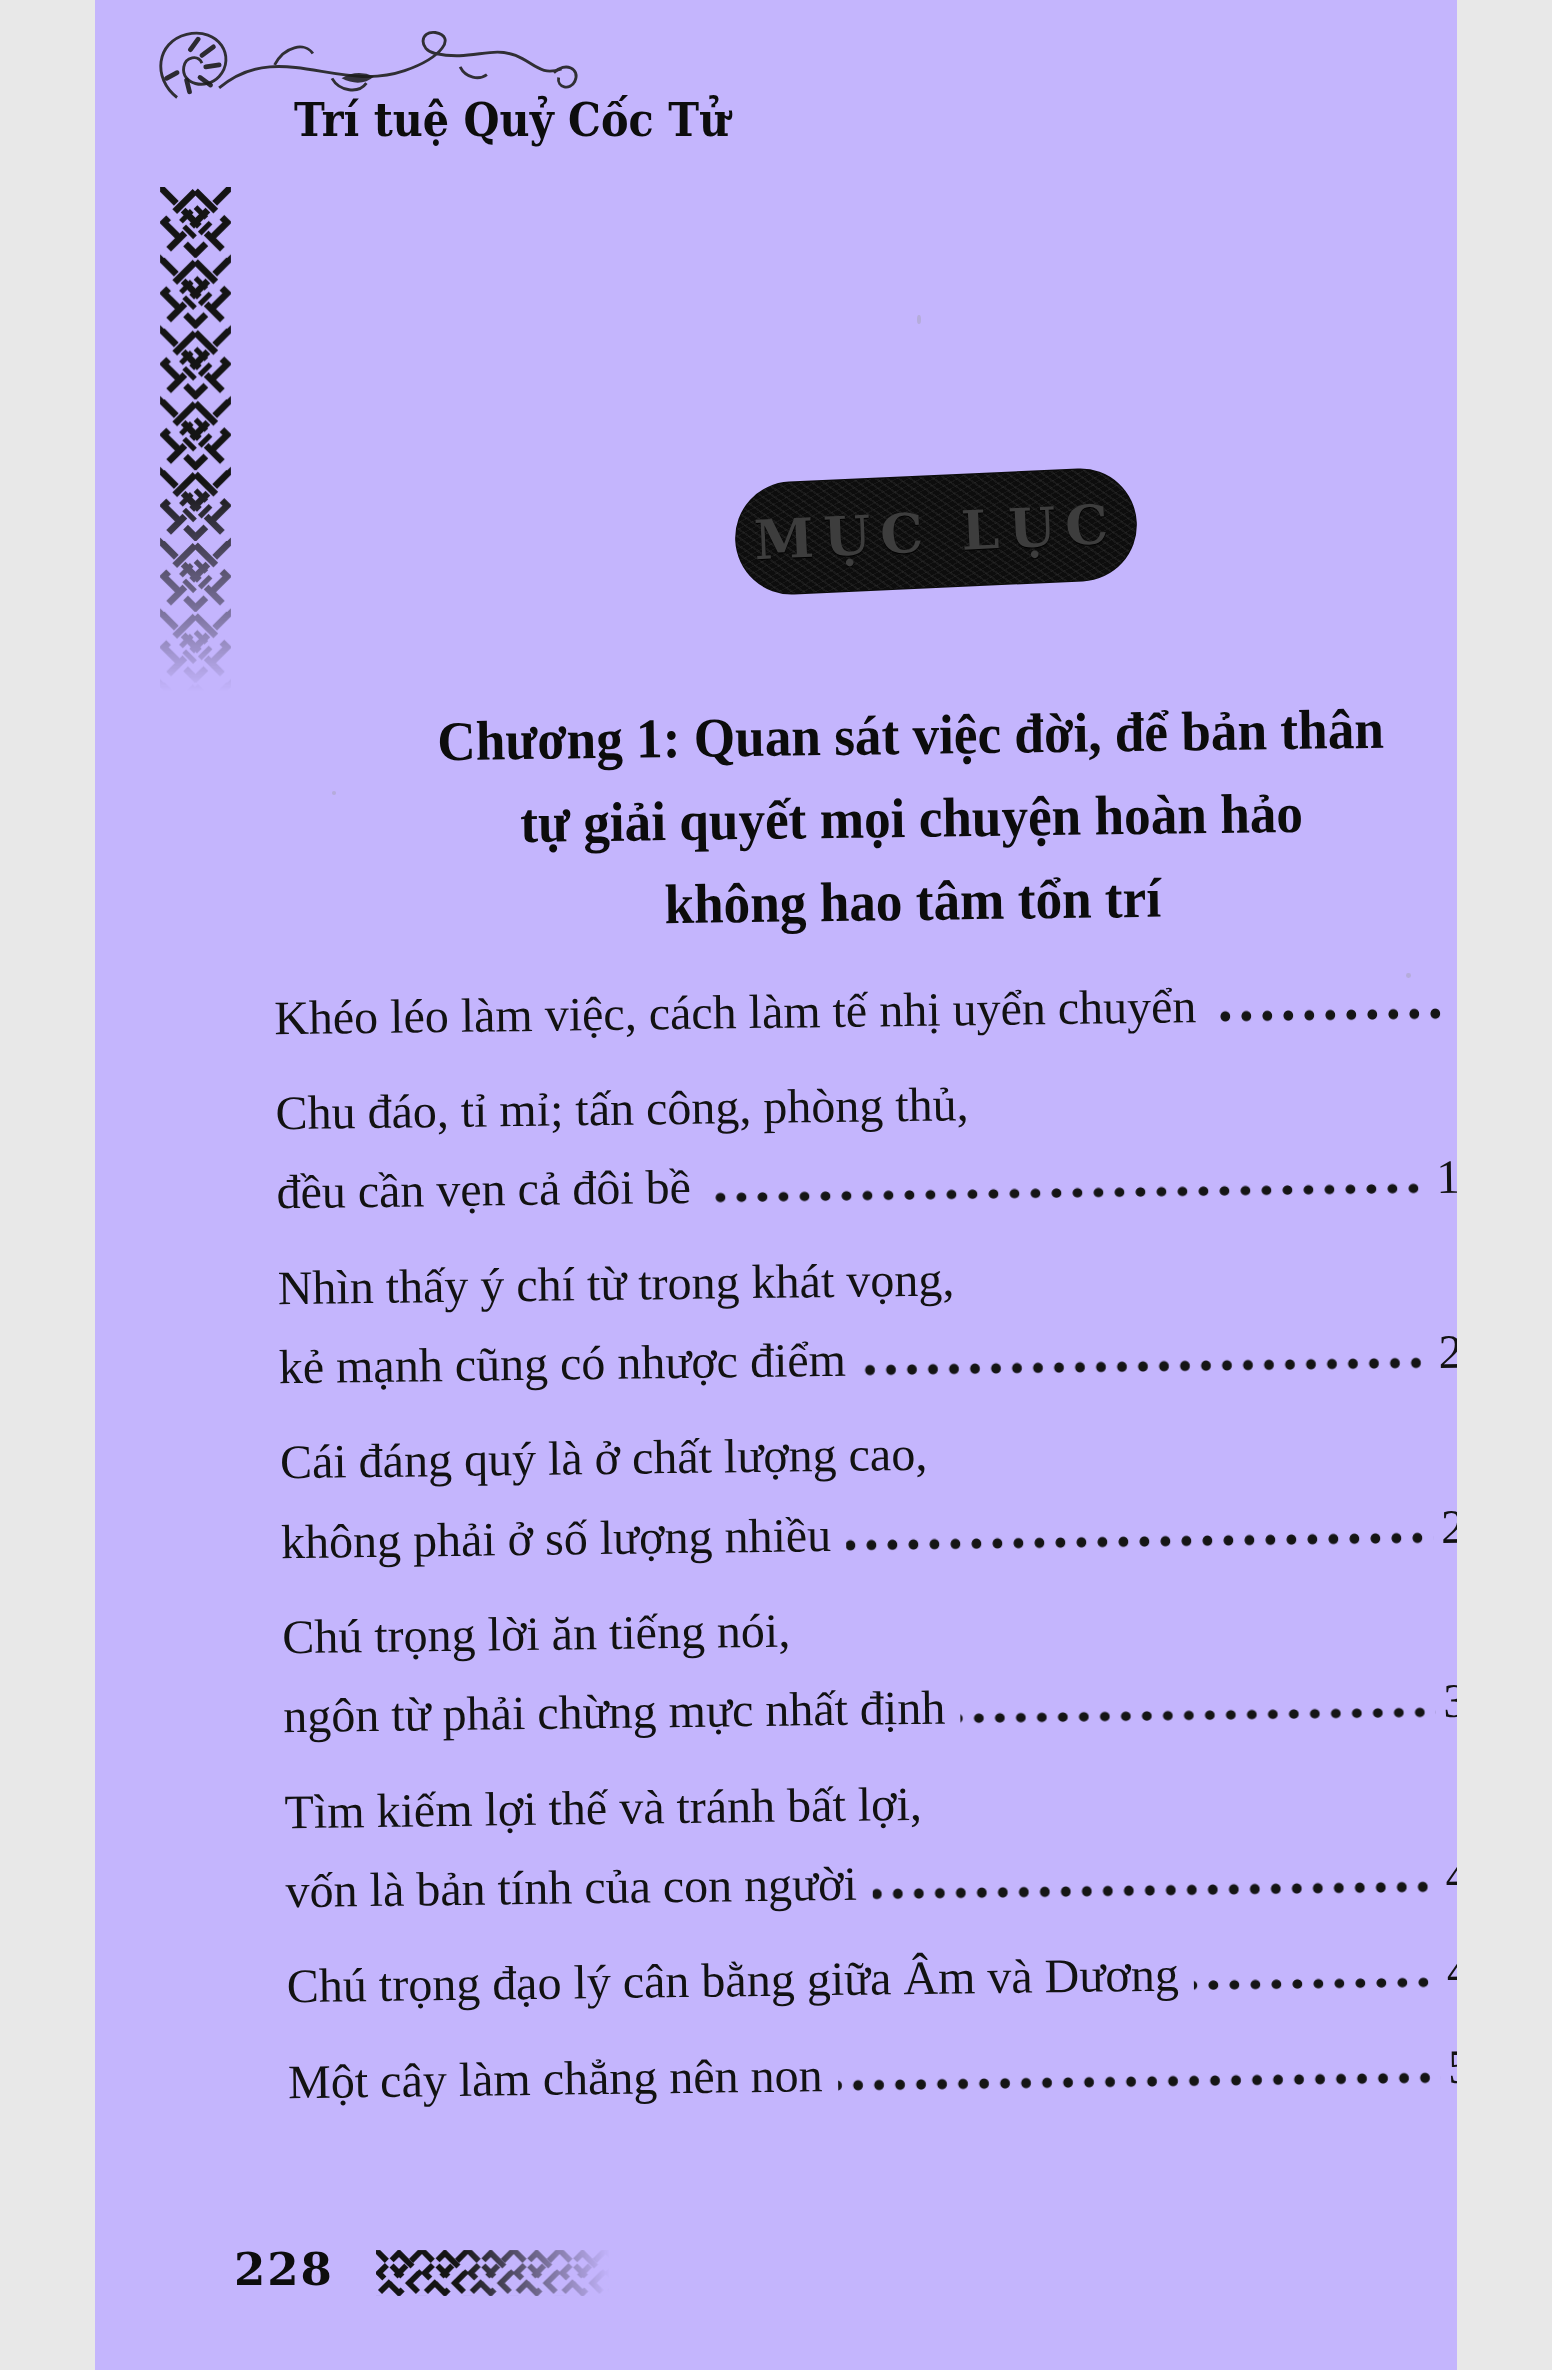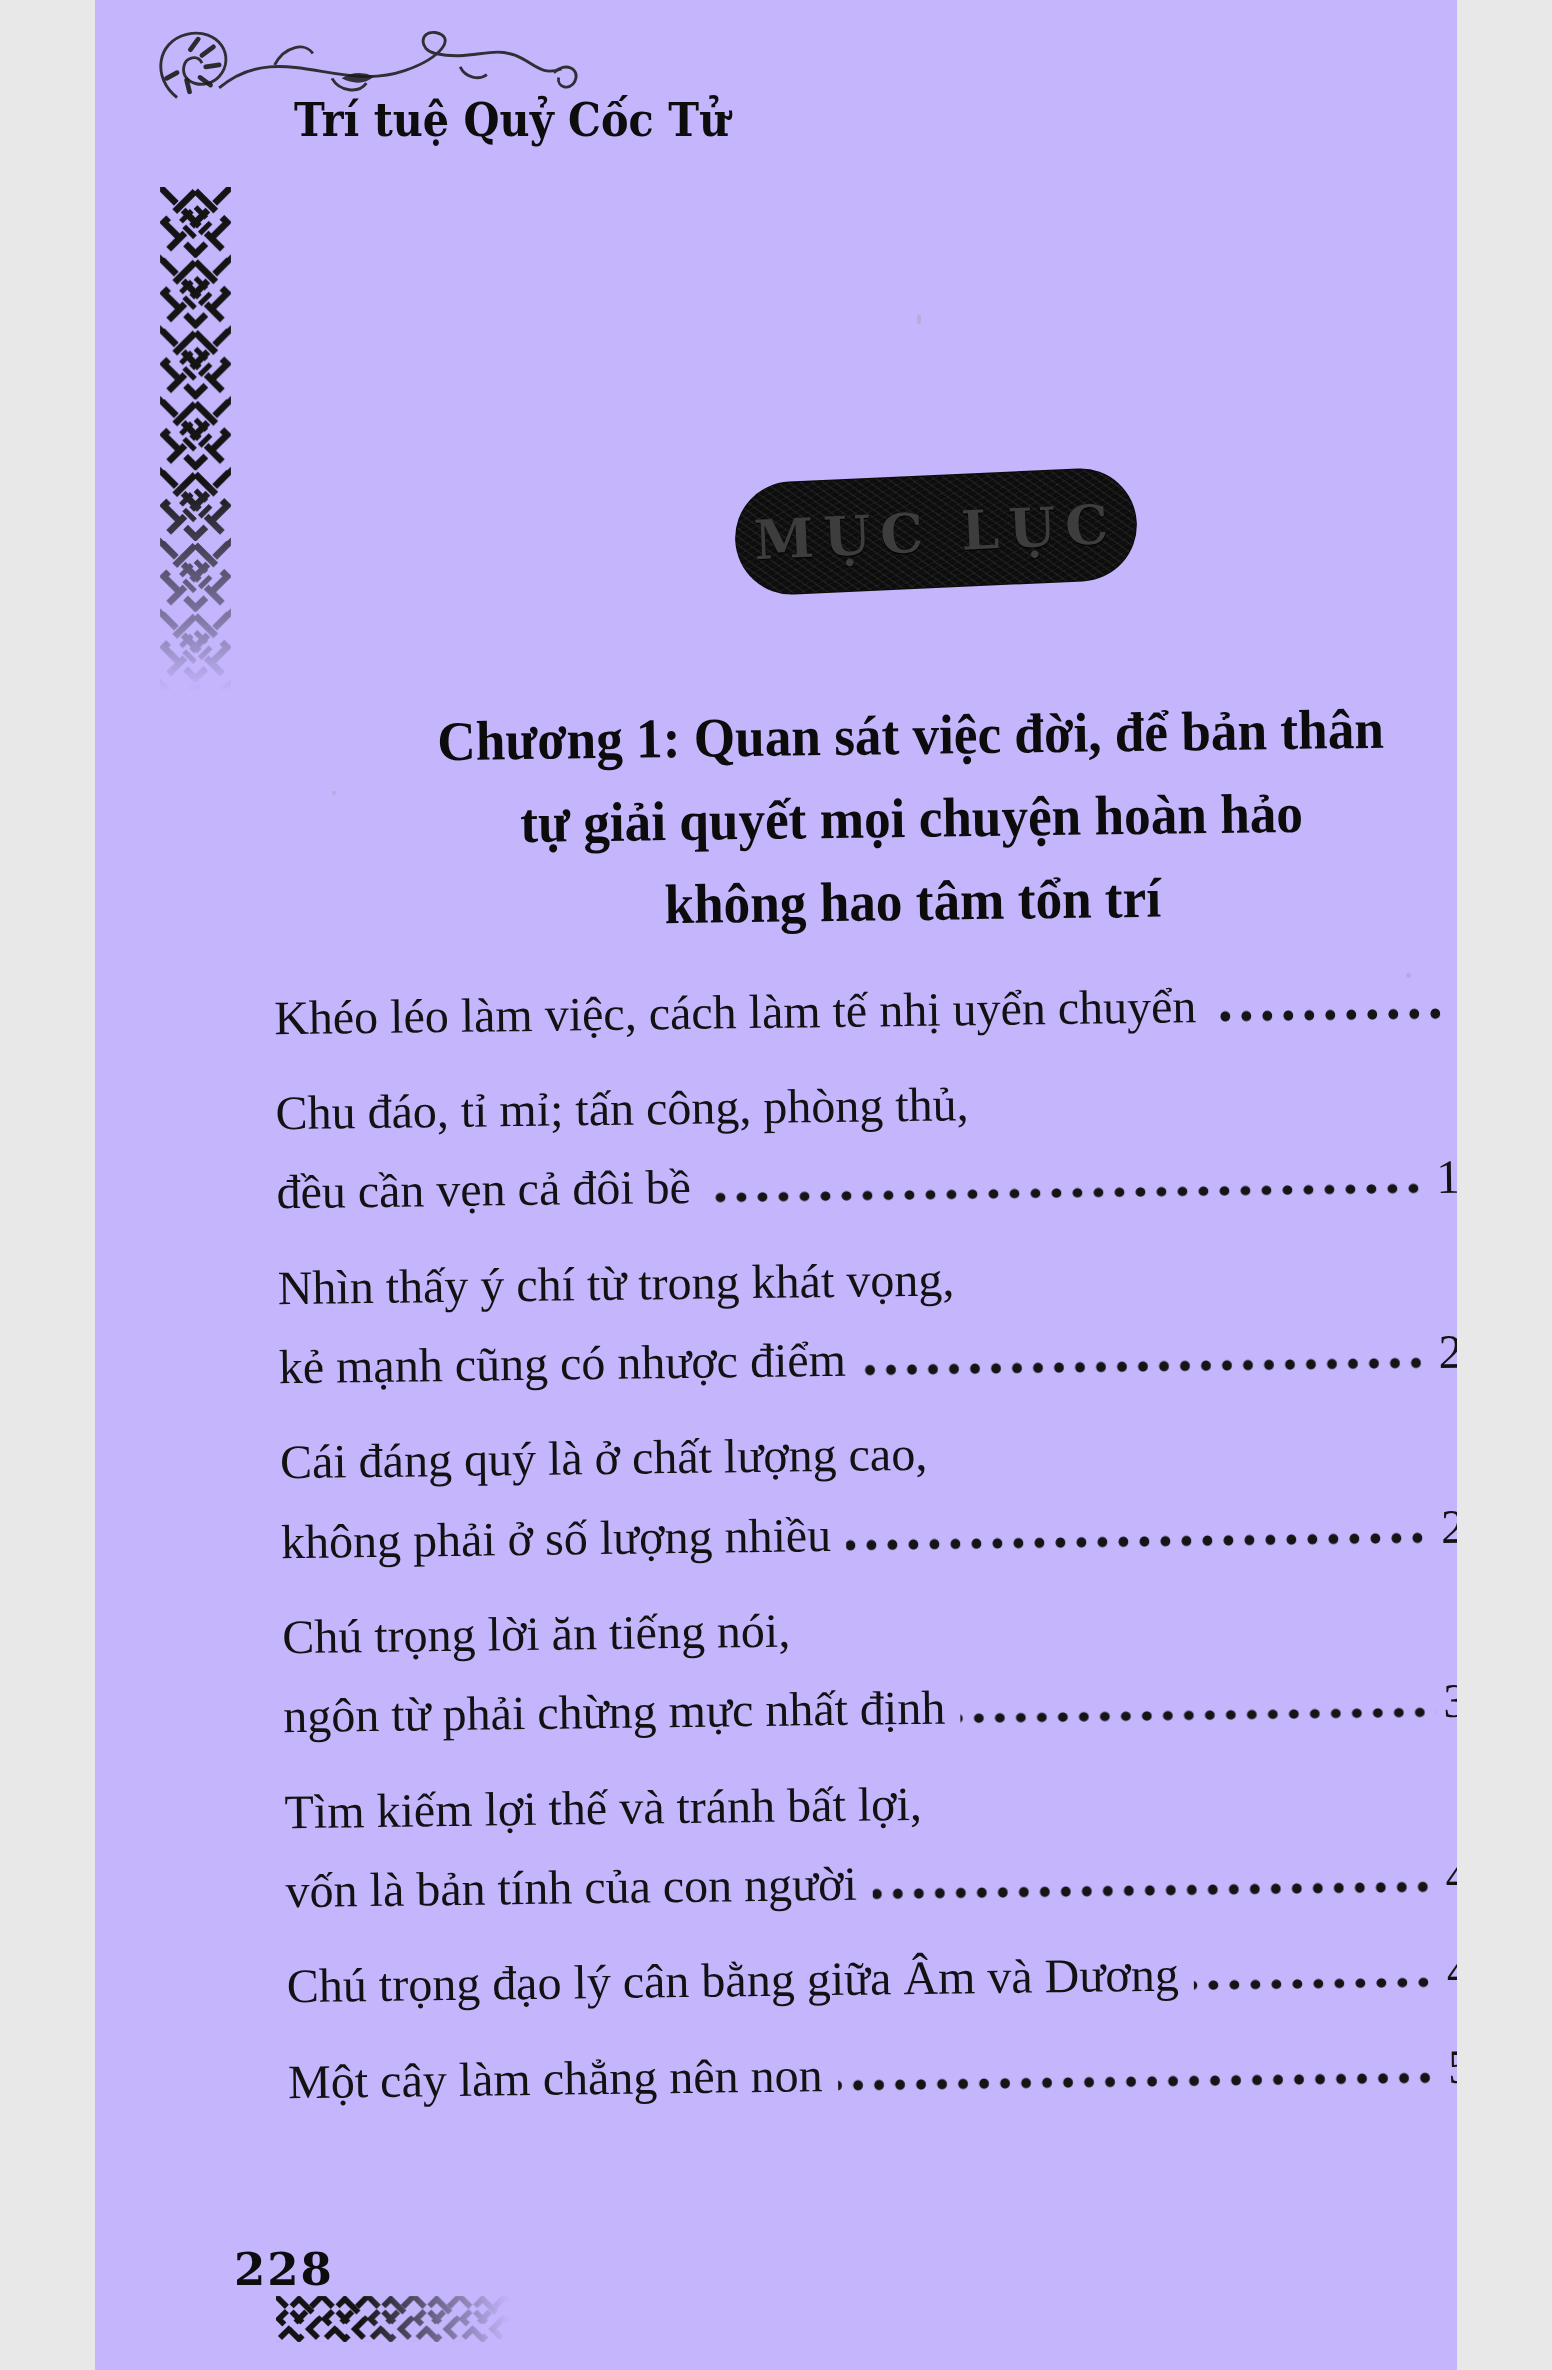--- a/index.html
+++ b/index.html
@@ -58,21 +58,21 @@
   .toc-line{line-height:1.65;white-space:nowrap;}
   .toc-line.with-leader{display:flex;align-items:baseline;white-space:nowrap;}
   .toc-text{flex:0 0 auto;}
   .leader{
     flex:1 1 auto;height:10.5px;margin:0 7.6px 6.7px 15.3px;min-width:57px;
     background-image:radial-gradient(circle at 5.3px 5.3px,#151515 4.4px,transparent 5.3px);
     background-size:21px 10.5px;background-repeat:repeat-x;background-position:right center;
   }
   .pagenum{flex:0 0 auto;font-size:48px;}
   
-  .footer{position:absolute;left:139px;top:2243px;display:flex;align-items:flex-start;flex-direction:column;}
+  .footer{position:absolute;left:139px;top:2243px;display:flex;align-items:flex-end;}
   .pageno{
     font-family:"DejaVu Serif","Liberation Serif",serif;
     font-weight:bold;font-size:45px;letter-spacing:1.9px;color:#0d0d0d;
   }
   .chain-footer{
     width:241px;height:46px;margin-left:42px;
     -webkit-mask-image:linear-gradient(to right,#000 35%,rgba(0,0,0,.4) 72%,transparent 97%);
     mask-image:linear-gradient(to right,#000 35%,rgba(0,0,0,.4) 72%,transparent 97%);
   }
   

